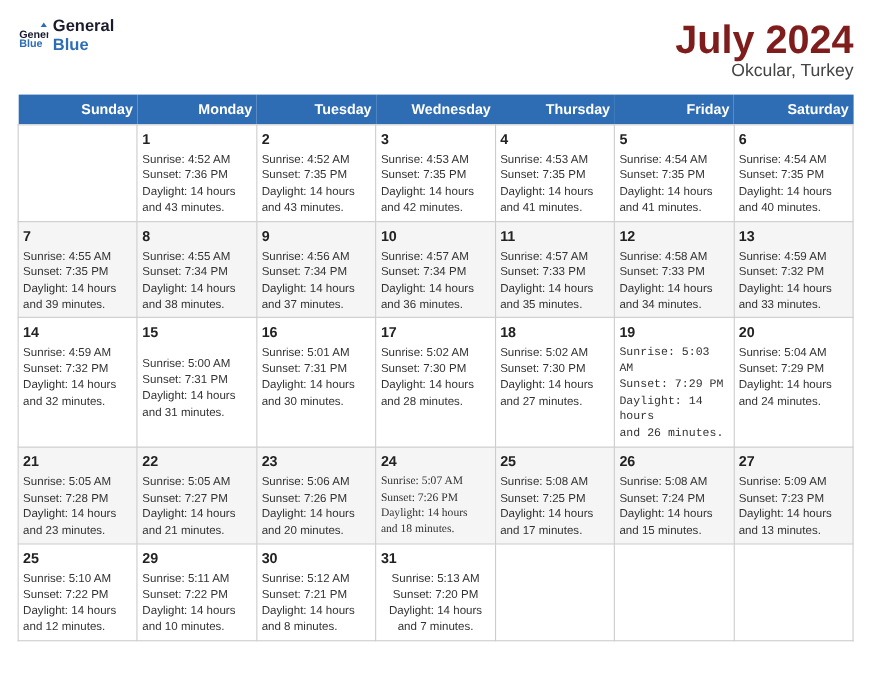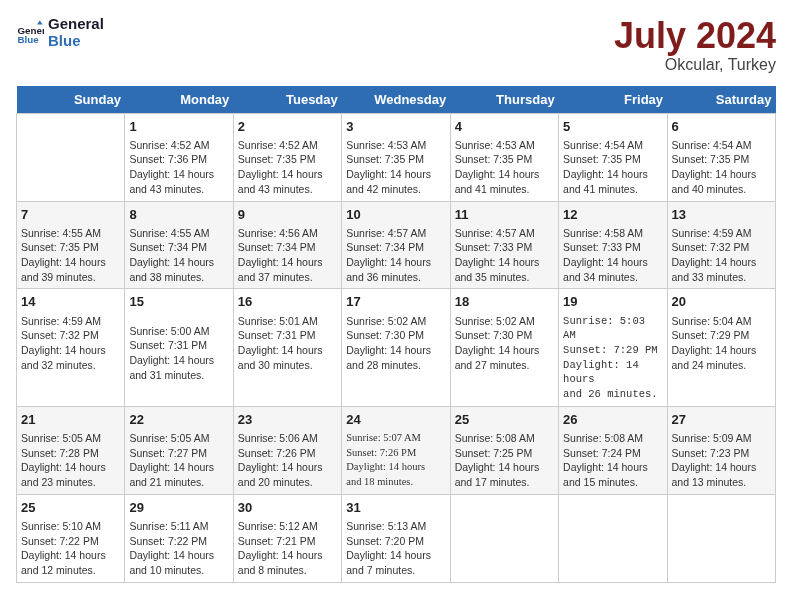--- a/index.html
+++ b/index.html
@@ -327,21 +327,21 @@
         </td>
         <td>
           <span class="day-num">30</span>
           <div class="day-info" style="white-space: pre-line;">Sunrise: 5:12 AM
 Sunset: 7:21 PM
 Daylight: 14 hours
 and 8 minutes.</div>
         </td>
         <td>
           <span class="day-num">31</span>
-          <div class="day-info" style="white-space: pre-line;">Sunrise: 5:13 AM
+          <div class="day-info" style="white-space: pre-line; text-align: center;">Sunrise: 5:13 AM
 Sunset: 7:20 PM
 Daylight: 14 hours
 and 7 minutes.</div>
         </td>
         <td class="empty"></td>
         <td class="empty"></td>
         <td class="empty"></td>
       </tr>
     </tbody>
 </table>

